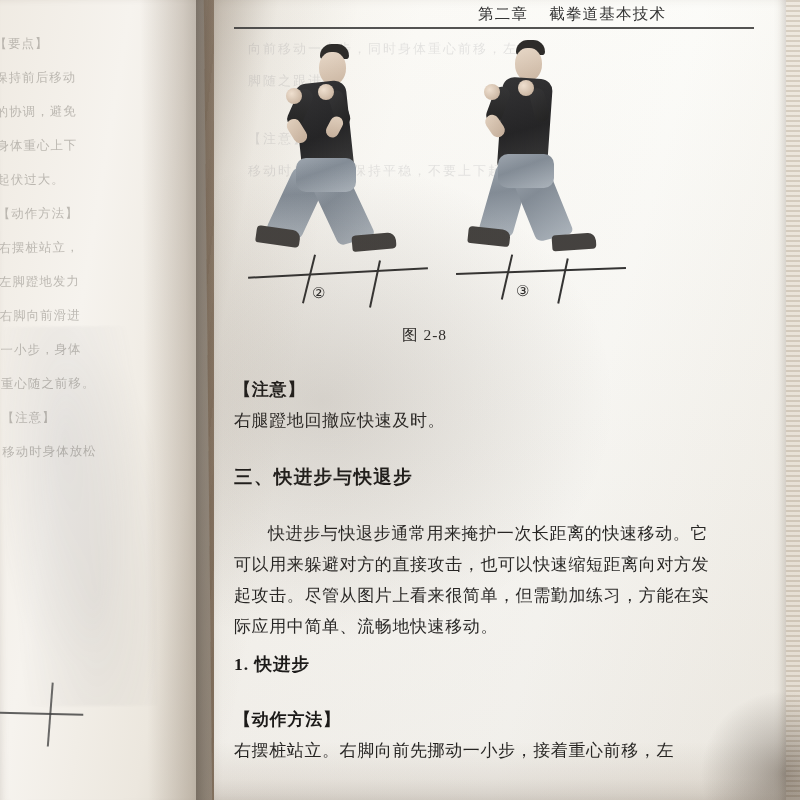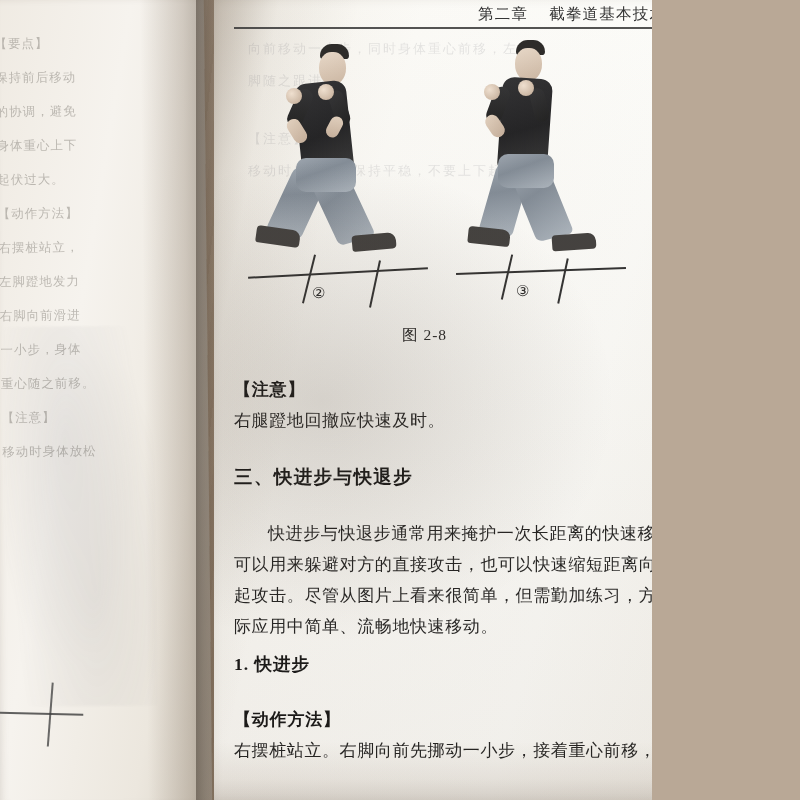--- a/index.html
+++ b/index.html
@@ -9,21 +9,21 @@
   body {
     width: 800px;
     height: 800px;
     overflow: hidden;
     background: #b9a896;
     font-family: "Liberation Serif", serif;
   }
   #photo {
     position: absolute;
     left: 0; top: 0;
-    width: 652px;
+    width: 800px;
     height: 800px;
     overflow: hidden;
     background:
       linear-gradient(175deg, #cbbbaa 0%, #c2b09d 30%, #b8a591 60%, #ab9884 100%);
   }
   
   .desk-grain {
     position: absolute;
     left: 0; top: 0; width: 800px; height: 800px;
     background:

